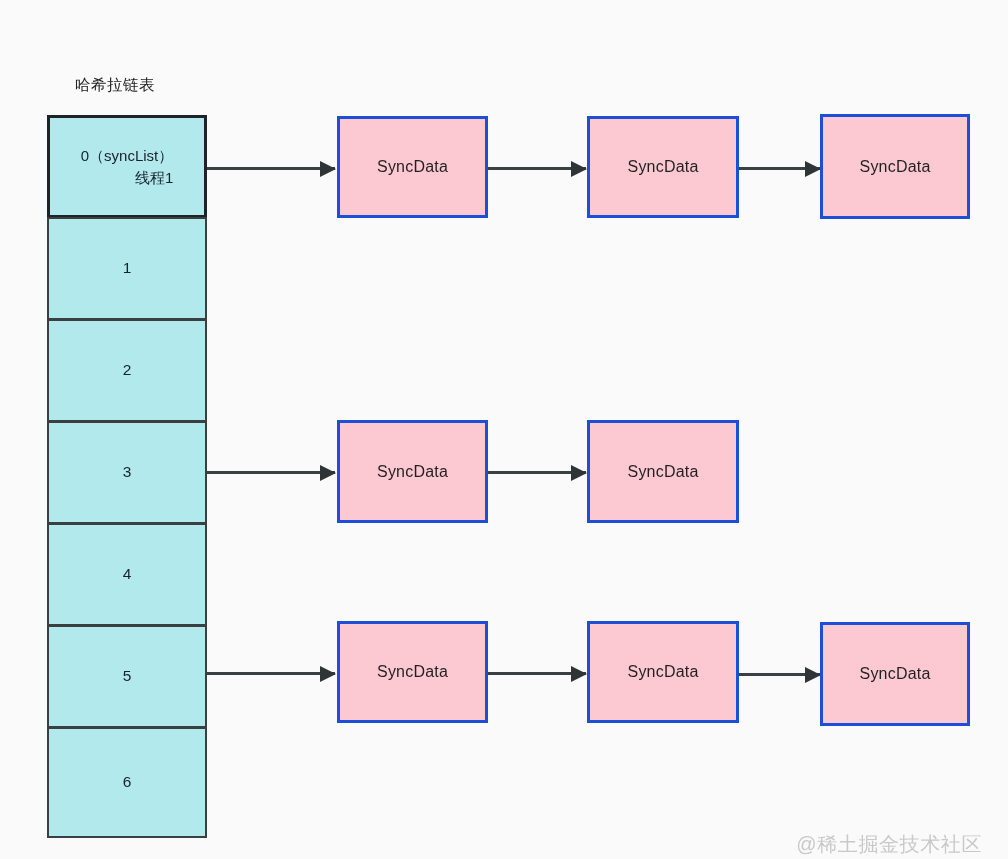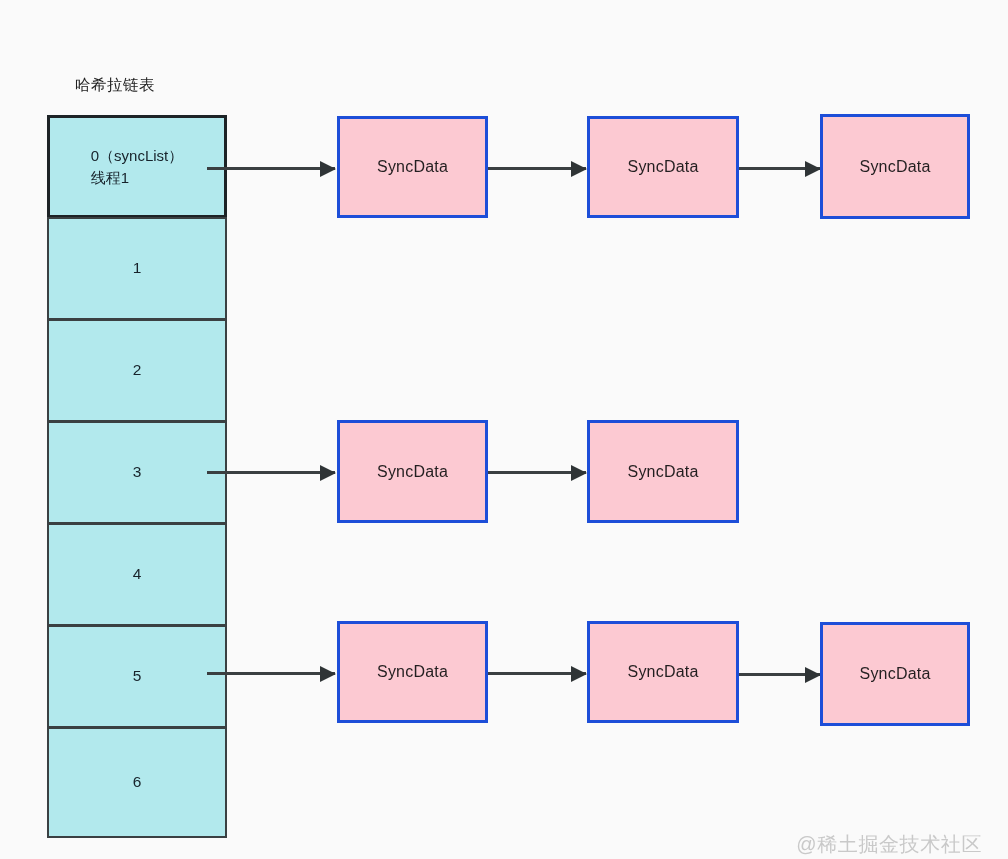--- a/index.html
+++ b/index.html
@@ -39,28 +39,28 @@
     position: absolute;
     left: 47px;
     top: 99px;
     width: 160px;
     height: 723px;
     box-sizing: border-box;
   }
   .bucket {
     position: absolute;
     left: 0;
-    width: 180px;
+    width: 160px;
     box-sizing: border-box;
     background: #b2e9ed;
     border: 2px solid #3a4042;
     display: flex;
     align-items: center;
     justify-content: center;
-    text-align: left;
+    text-align: right;
   }
   .bucket.head {
     border-width: 3px;
     border-color: #1d2326;
   }
   .bucket-label {
     font-size: 15.5px;
     color: #17232b;
     line-height: 1.45;
     white-space: pre-line;

